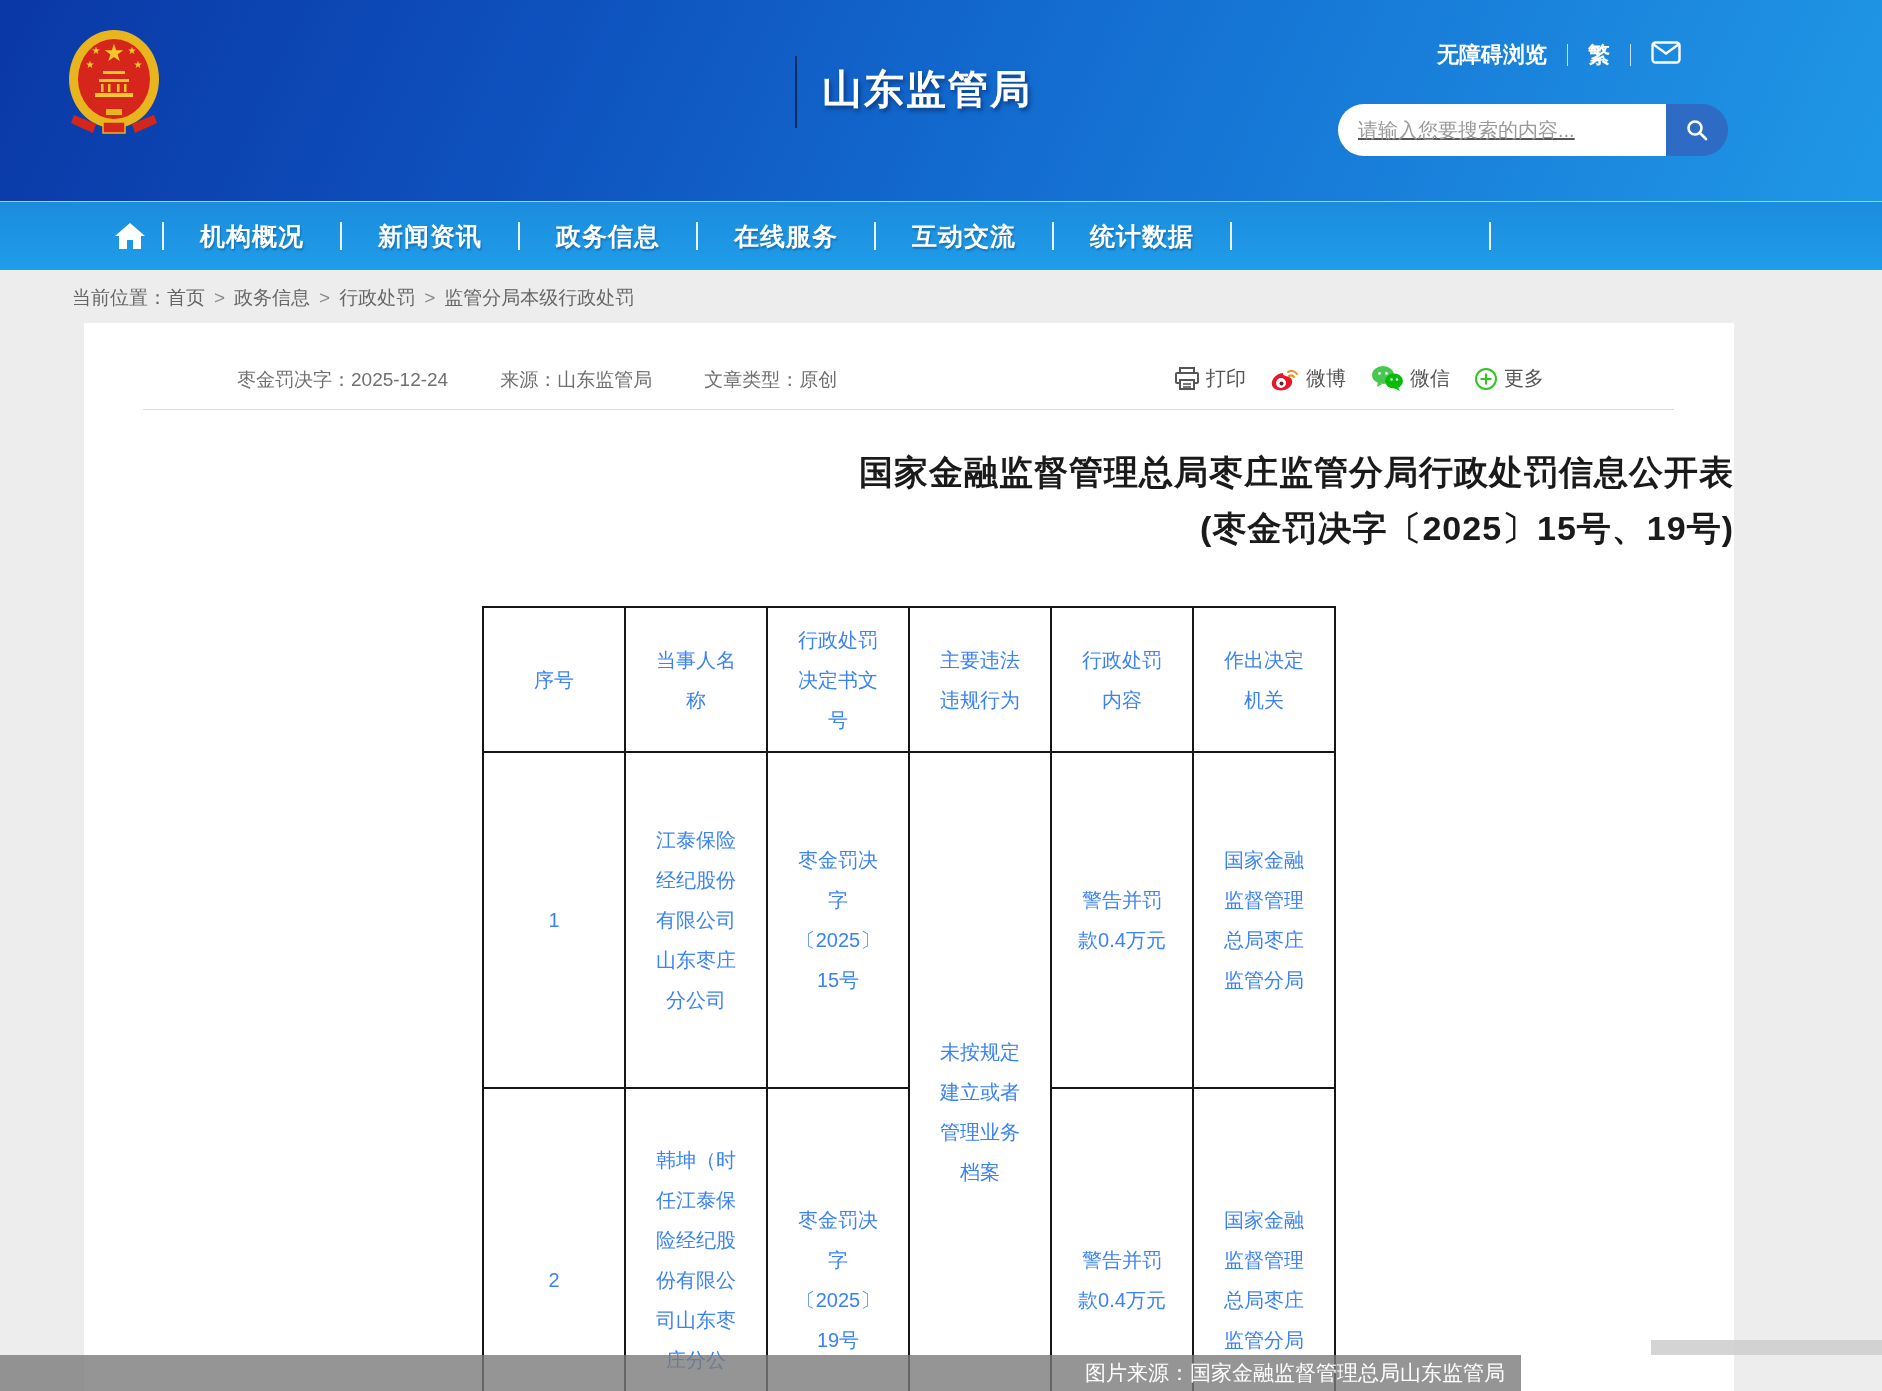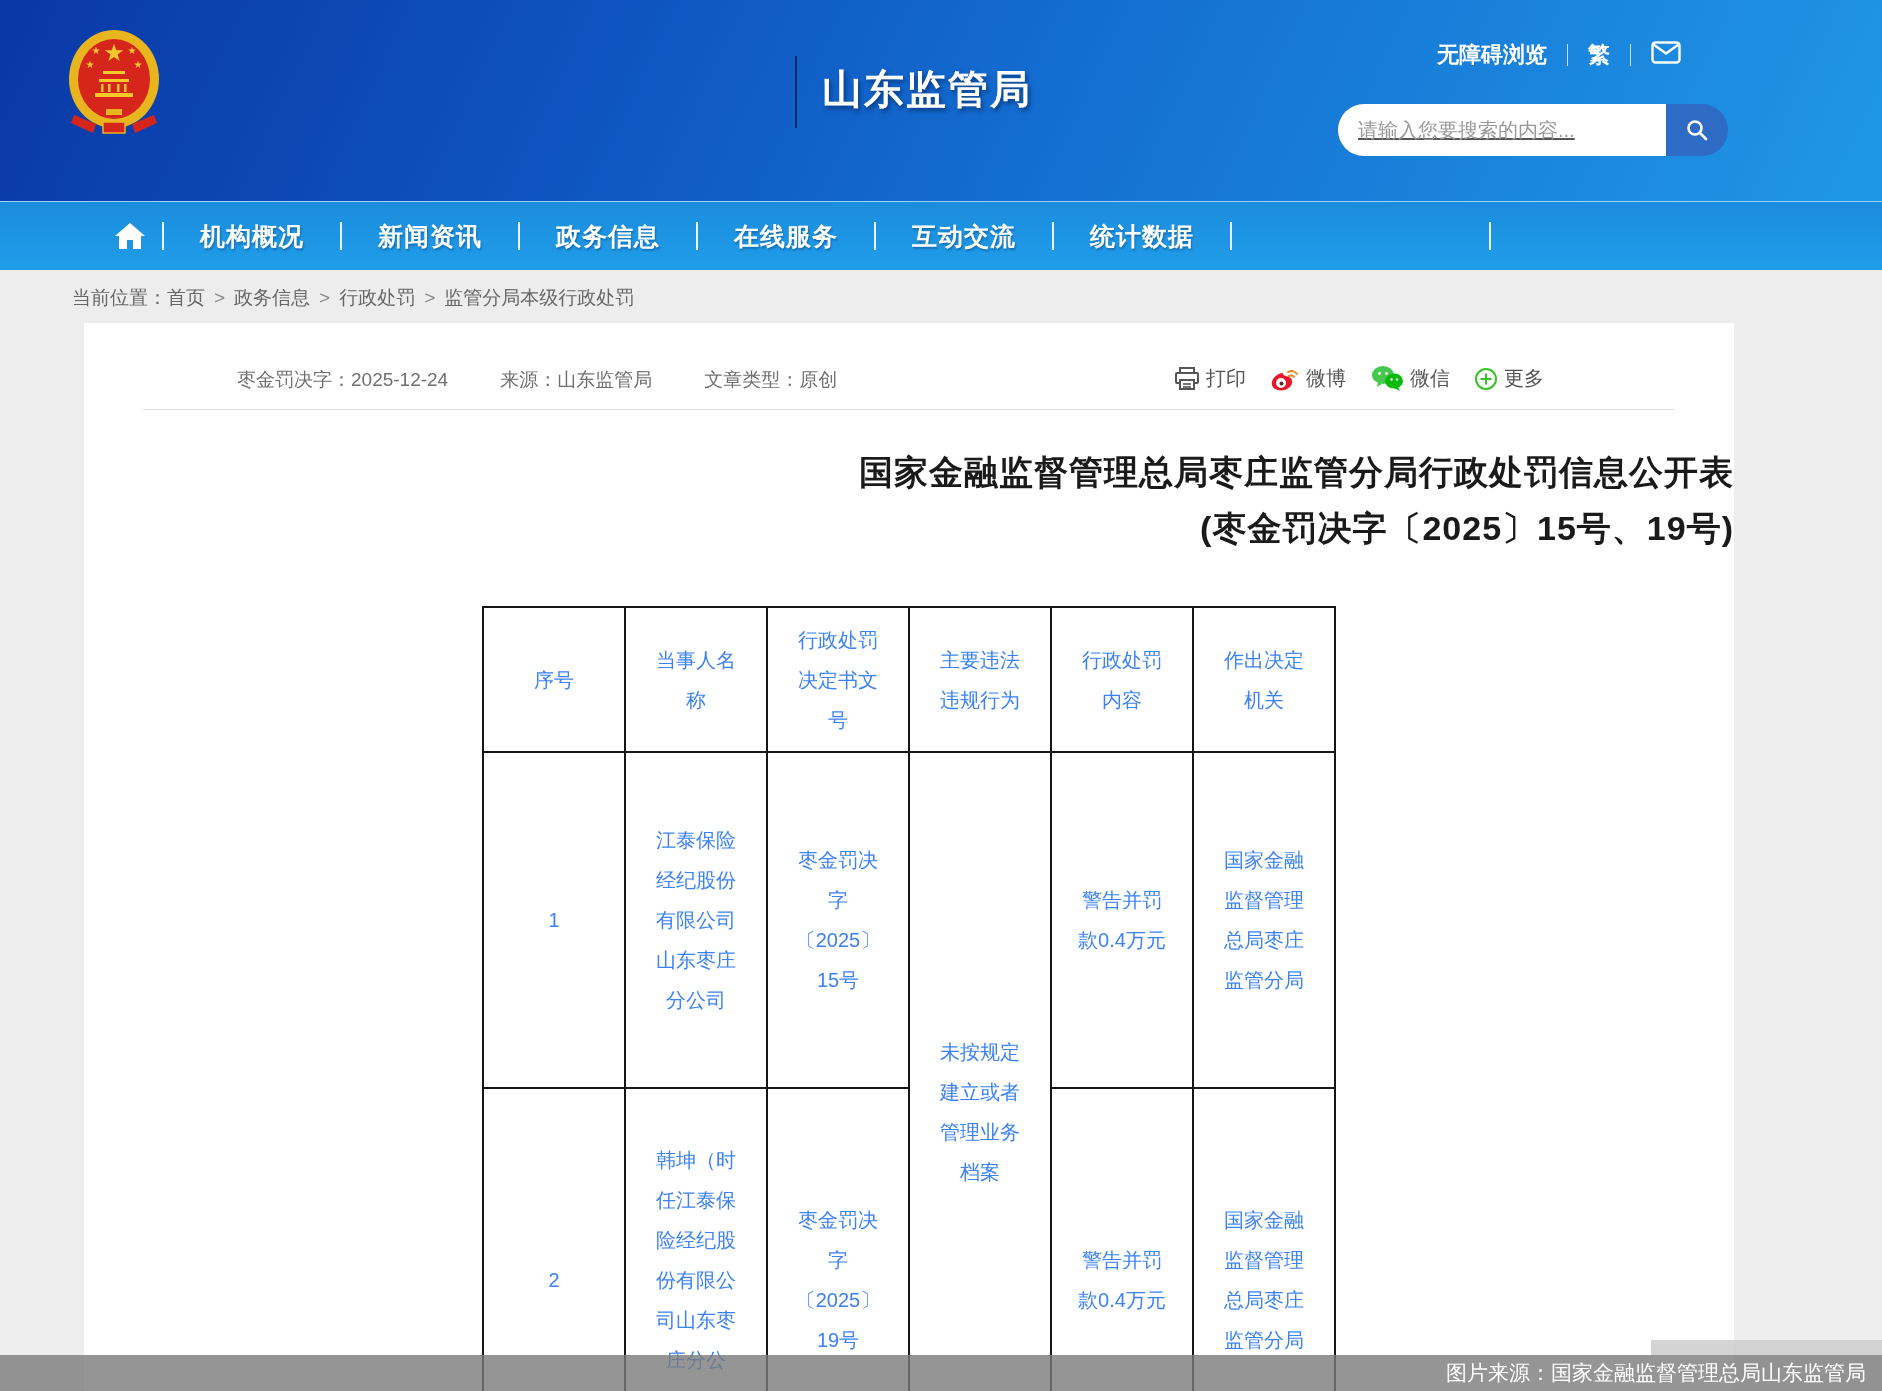--- a/index.html
+++ b/index.html
@@ -102,21 +102,21 @@
   tr.row1 > * { height:336px;margin-left:24px; }
   tr.row2 > * { height:384px; }
   td.justify { text-align:justify; text-justify:inter-character; }
 
   
   .wm-corner {
     position:absolute; left:1651px; top:1340px; width:231px; height:15px;
     background:rgba(205,205,205,.85); z-index:20;
   }
   .wm-bar {
-    position:absolute; left:0; top:1355px; width:1882px; height:36px;
+    position:absolute; left:0; top:1355px; width:1521px; height:36px;
     background:rgba(122,122,122,.80); z-index:21;
     display:flex; align-items:center; justify-content:flex-end;
     padding-right:16px; color:#fff; font-size:21px;
   }
 </style>
 </head>
 <body>
 
 <div class="header">
   <svg class="emblem" viewBox="0 0 96 112">

